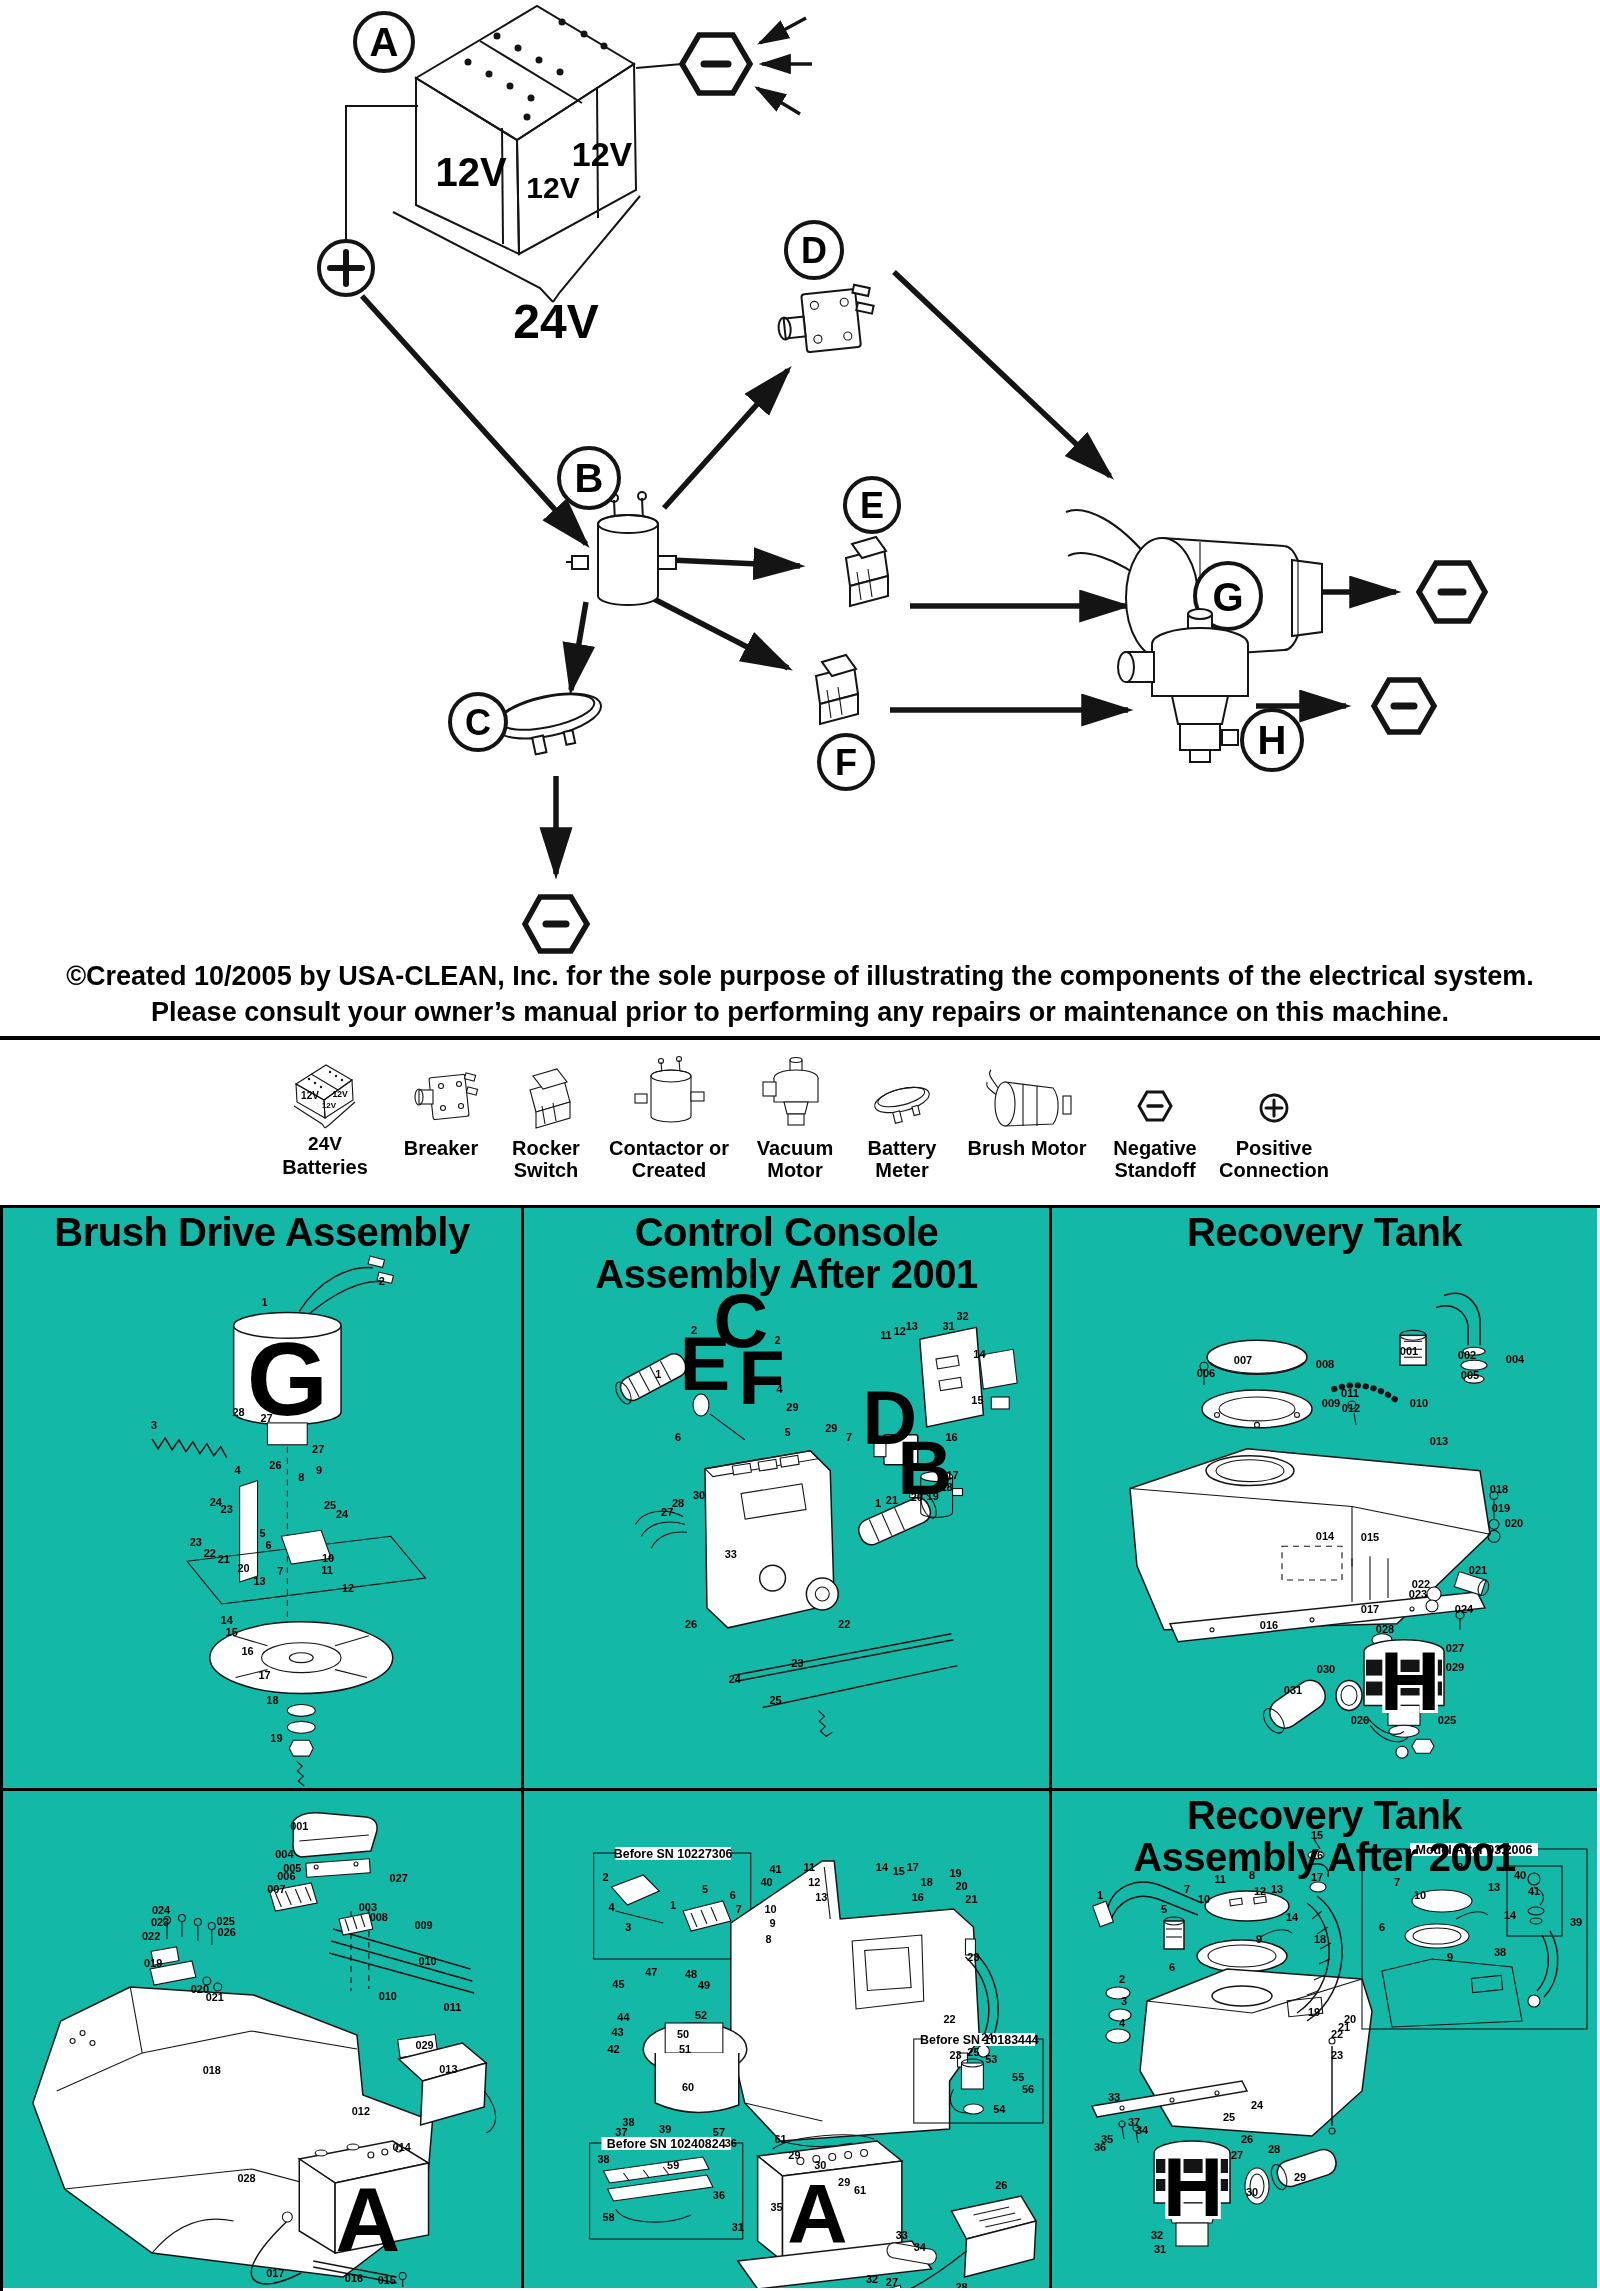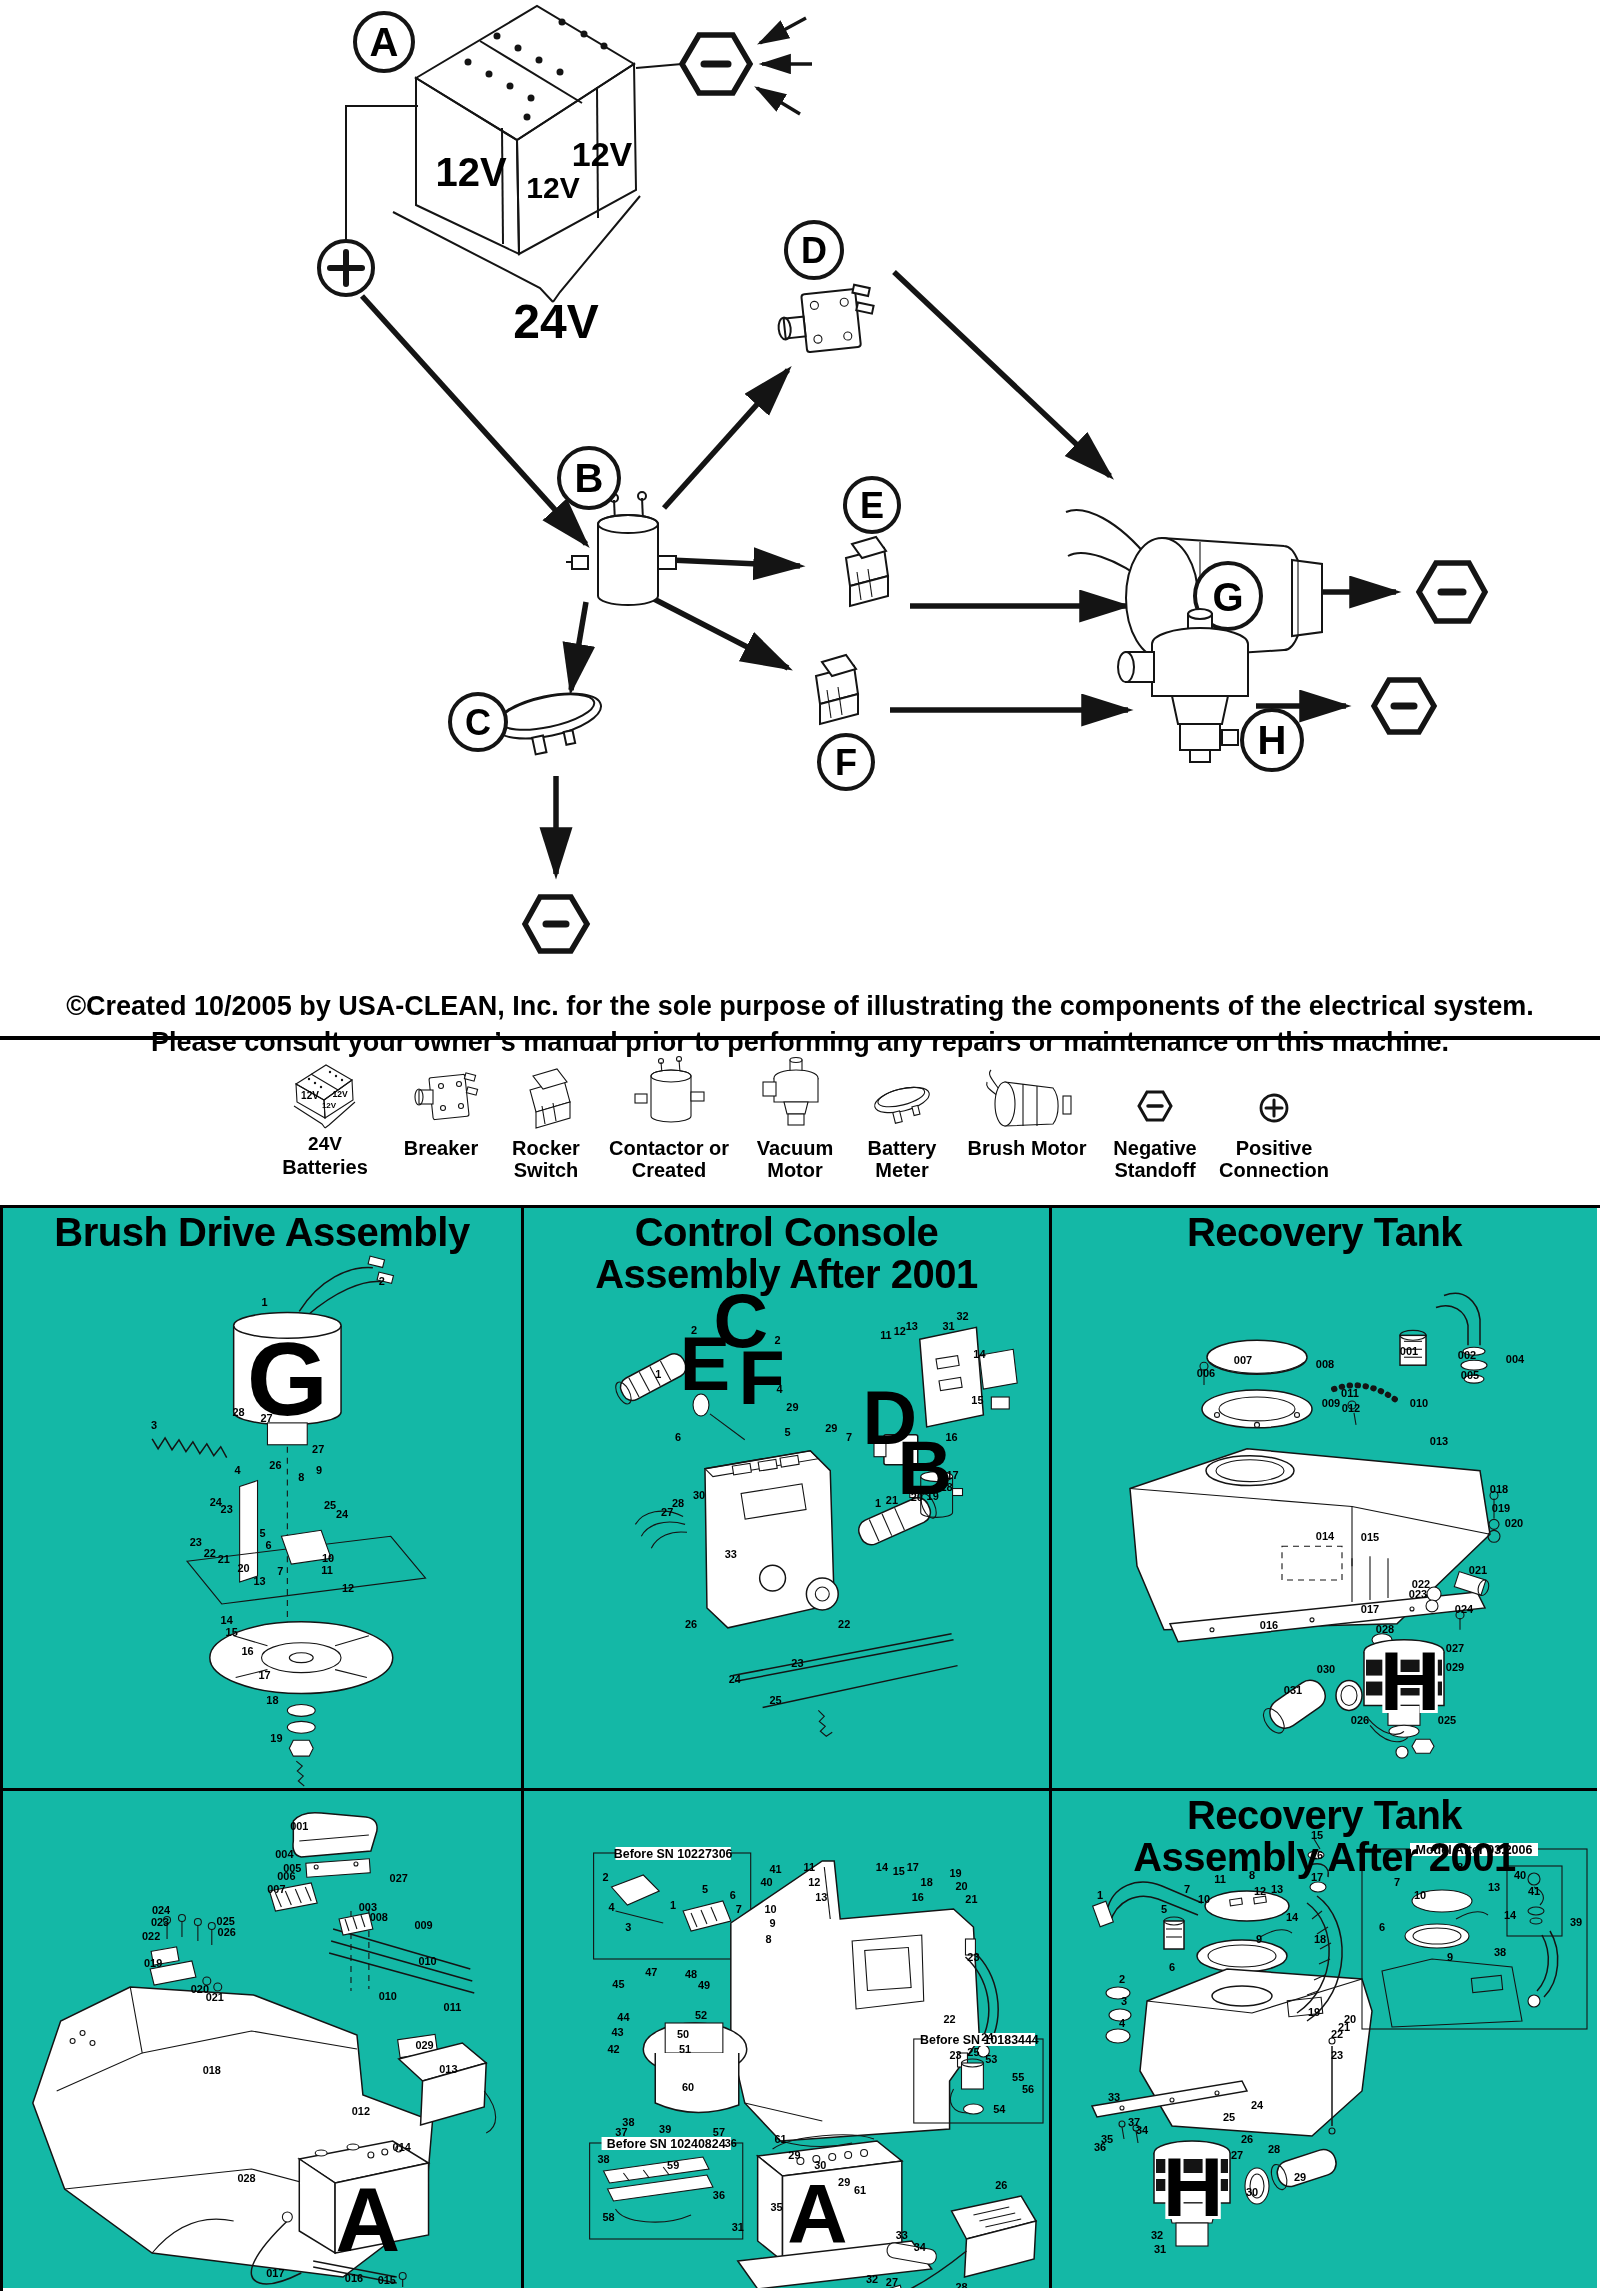--- a/index.html
+++ b/index.html
@@ -20,21 +20,21 @@
   .minus{stroke:#141414;stroke-width:7;stroke-linecap:round;}
   .plus{stroke:#141414;stroke-width:6;stroke-linecap:round;}
   .v12{font-weight:bold;fill:#000;text-anchor:middle;}
   .v24{font-weight:bold;font-size:48px;fill:#000;text-anchor:middle;}
   .dash{stroke-dasharray:6 5;}
   .big-letter{font-weight:bold;text-anchor:middle;fill:#000;}
   .hl{paint-order:stroke;stroke:#fff;stroke-width:6;}
   .callout{font-weight:bold;font-size:11px;text-anchor:middle;fill:#000;
            font-family:"Liberation Sans",sans-serif;}
   .inset-label{font-weight:bold;font-size:12.5px;text-anchor:middle;fill:#000;}
-  .copyright{position:absolute;top:988px;left:0;width:1600px;text-align:center;
+  .copyright{position:absolute;top:958px;left:0;width:1600px;text-align:center;
              font-weight:bold;font-size:27px;line-height:1.35;}
   .legend-divider{position:absolute;top:1036px;left:0;width:1600px;height:0;
                   border-top:4px solid #000;}
   .legend{position:absolute;top:1048px;left:0;width:1600px;height:150px;display:flex;
           justify-content:center;align-items:flex-start;gap:16px;}
   .legend-item{display:flex;flex-direction:column;align-items:center;justify-content:flex-start;}
   .legend-icon-box{height:86px;display:flex;align-items:flex-end;justify-content:center;}
   .legend-sub{font-weight:bold;font-size:19px;line-height:1;}
   .legend-label{font-weight:bold;font-size:20px;text-align:center;line-height:1.12;margin-top:3px;}
   .grid{position:absolute;top:1205px;left:0;width:1600px;height:1086px;display:grid;

